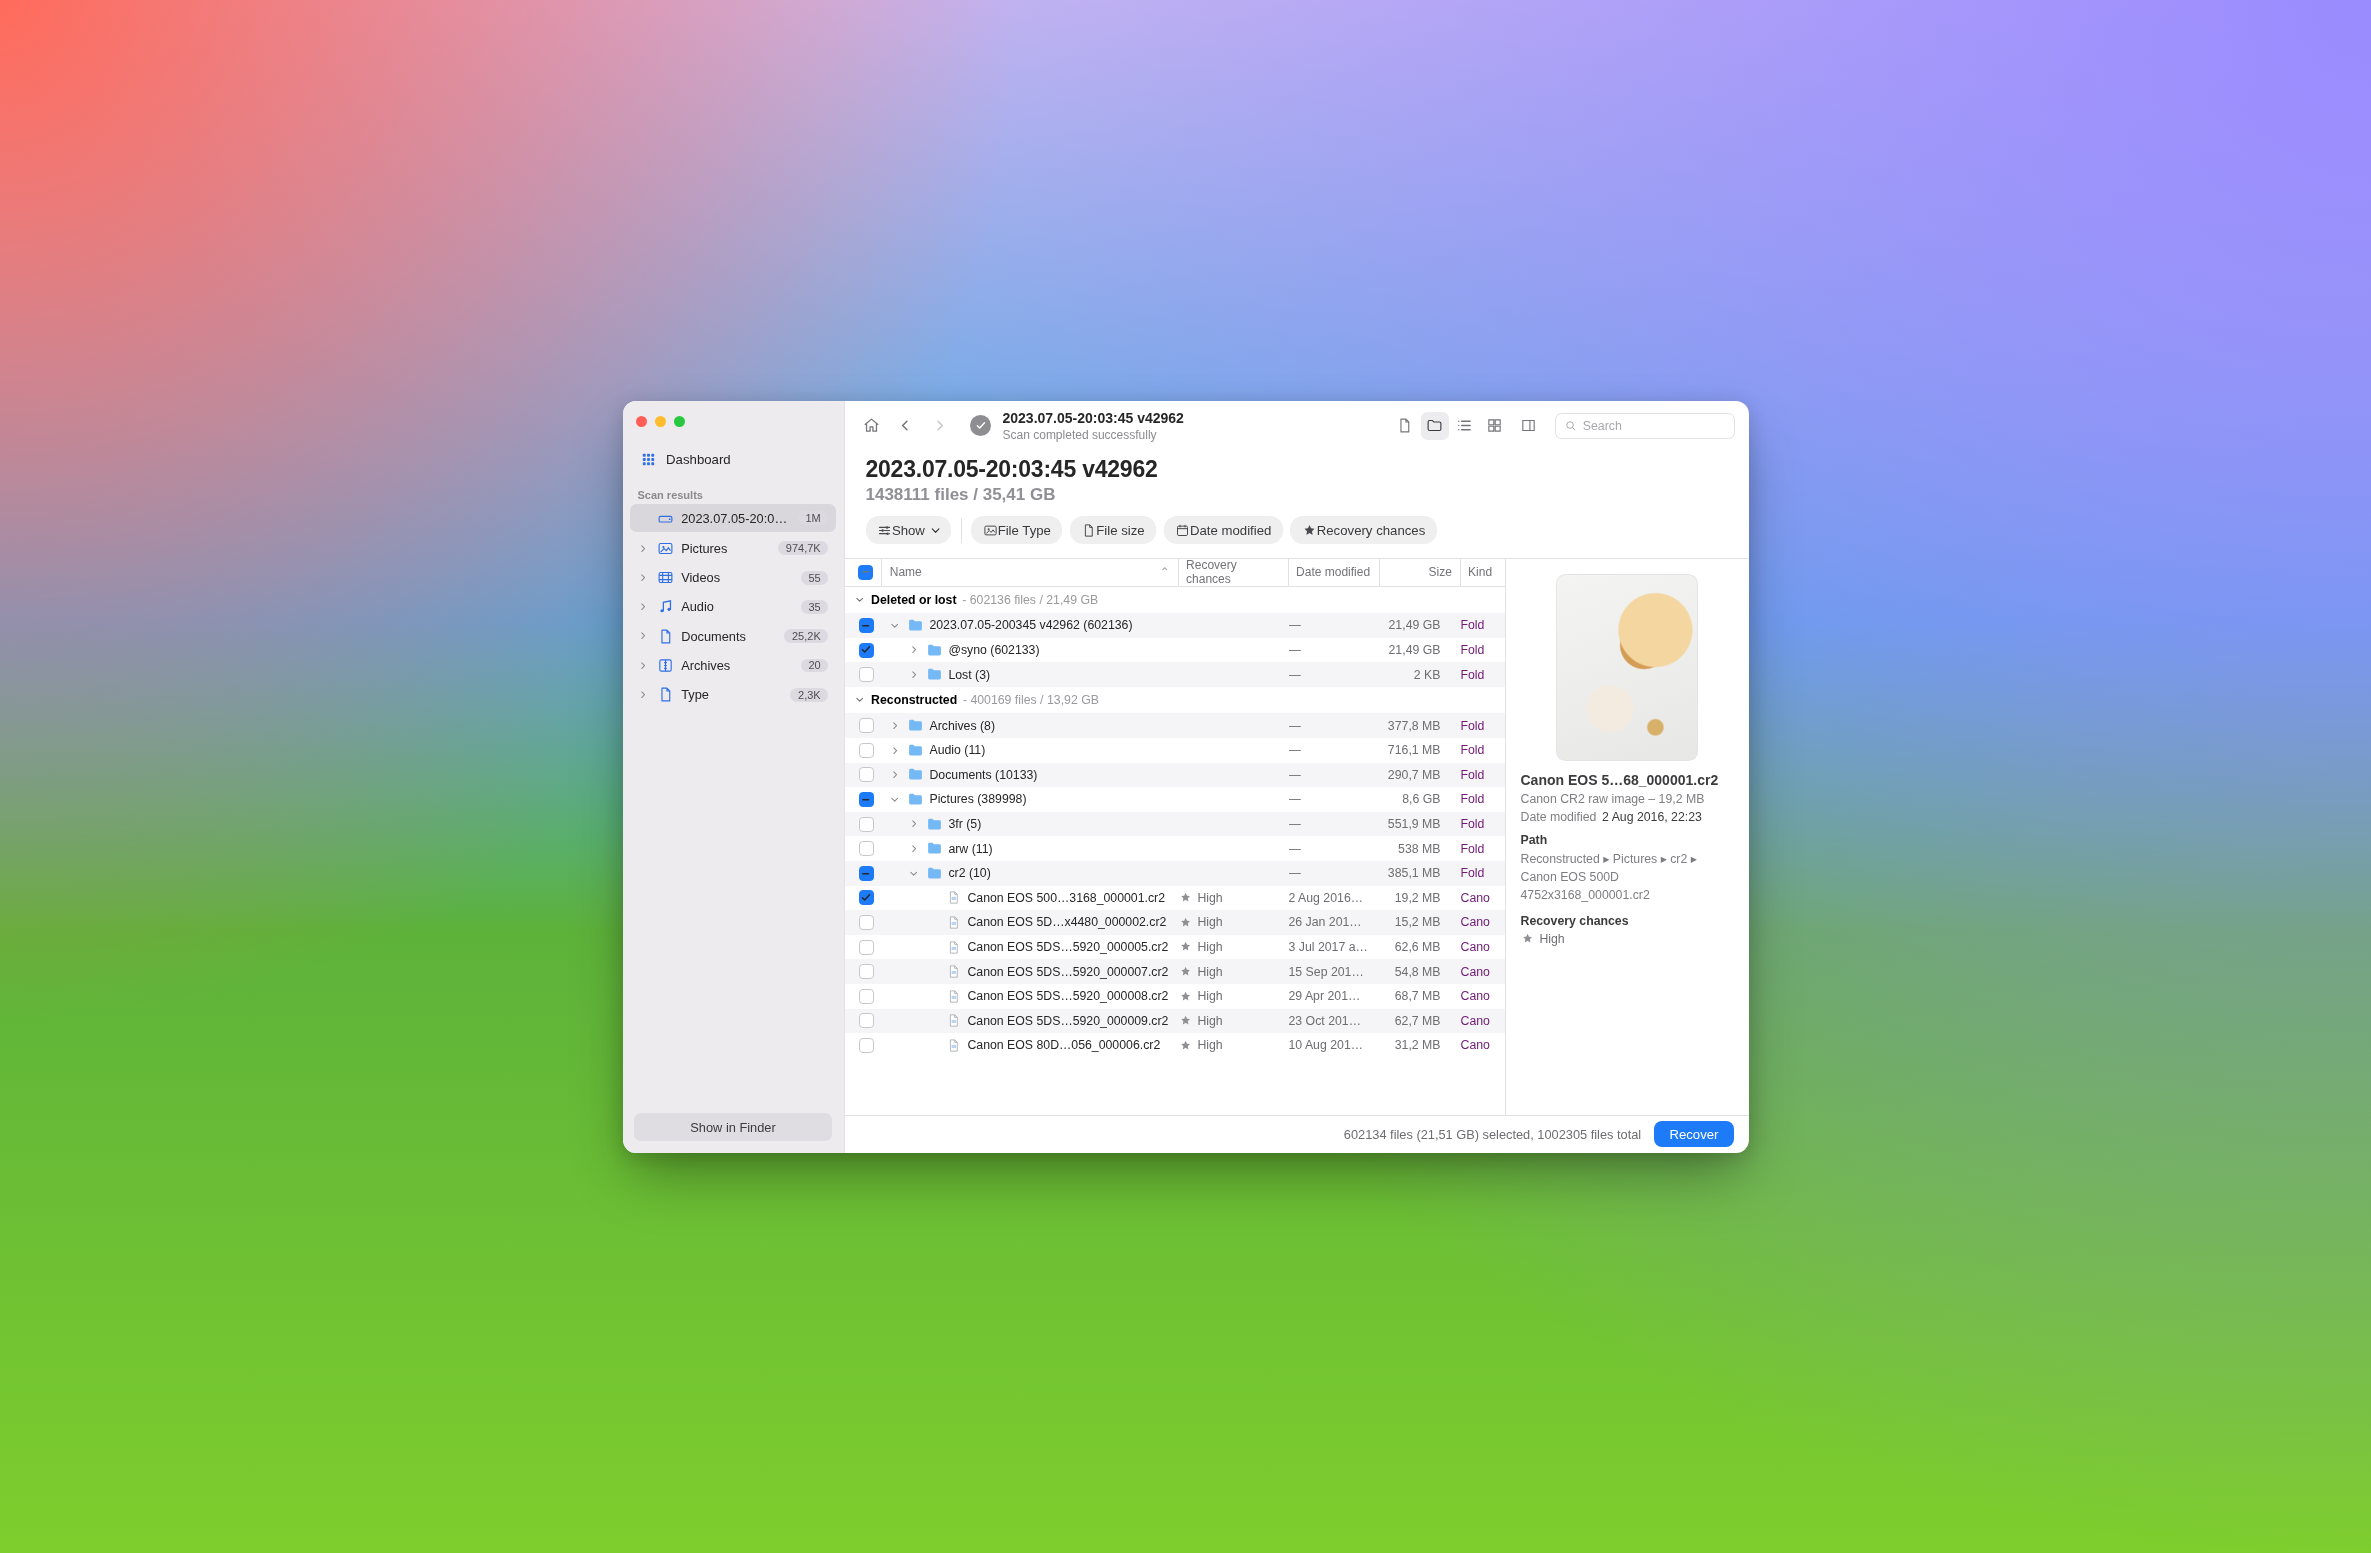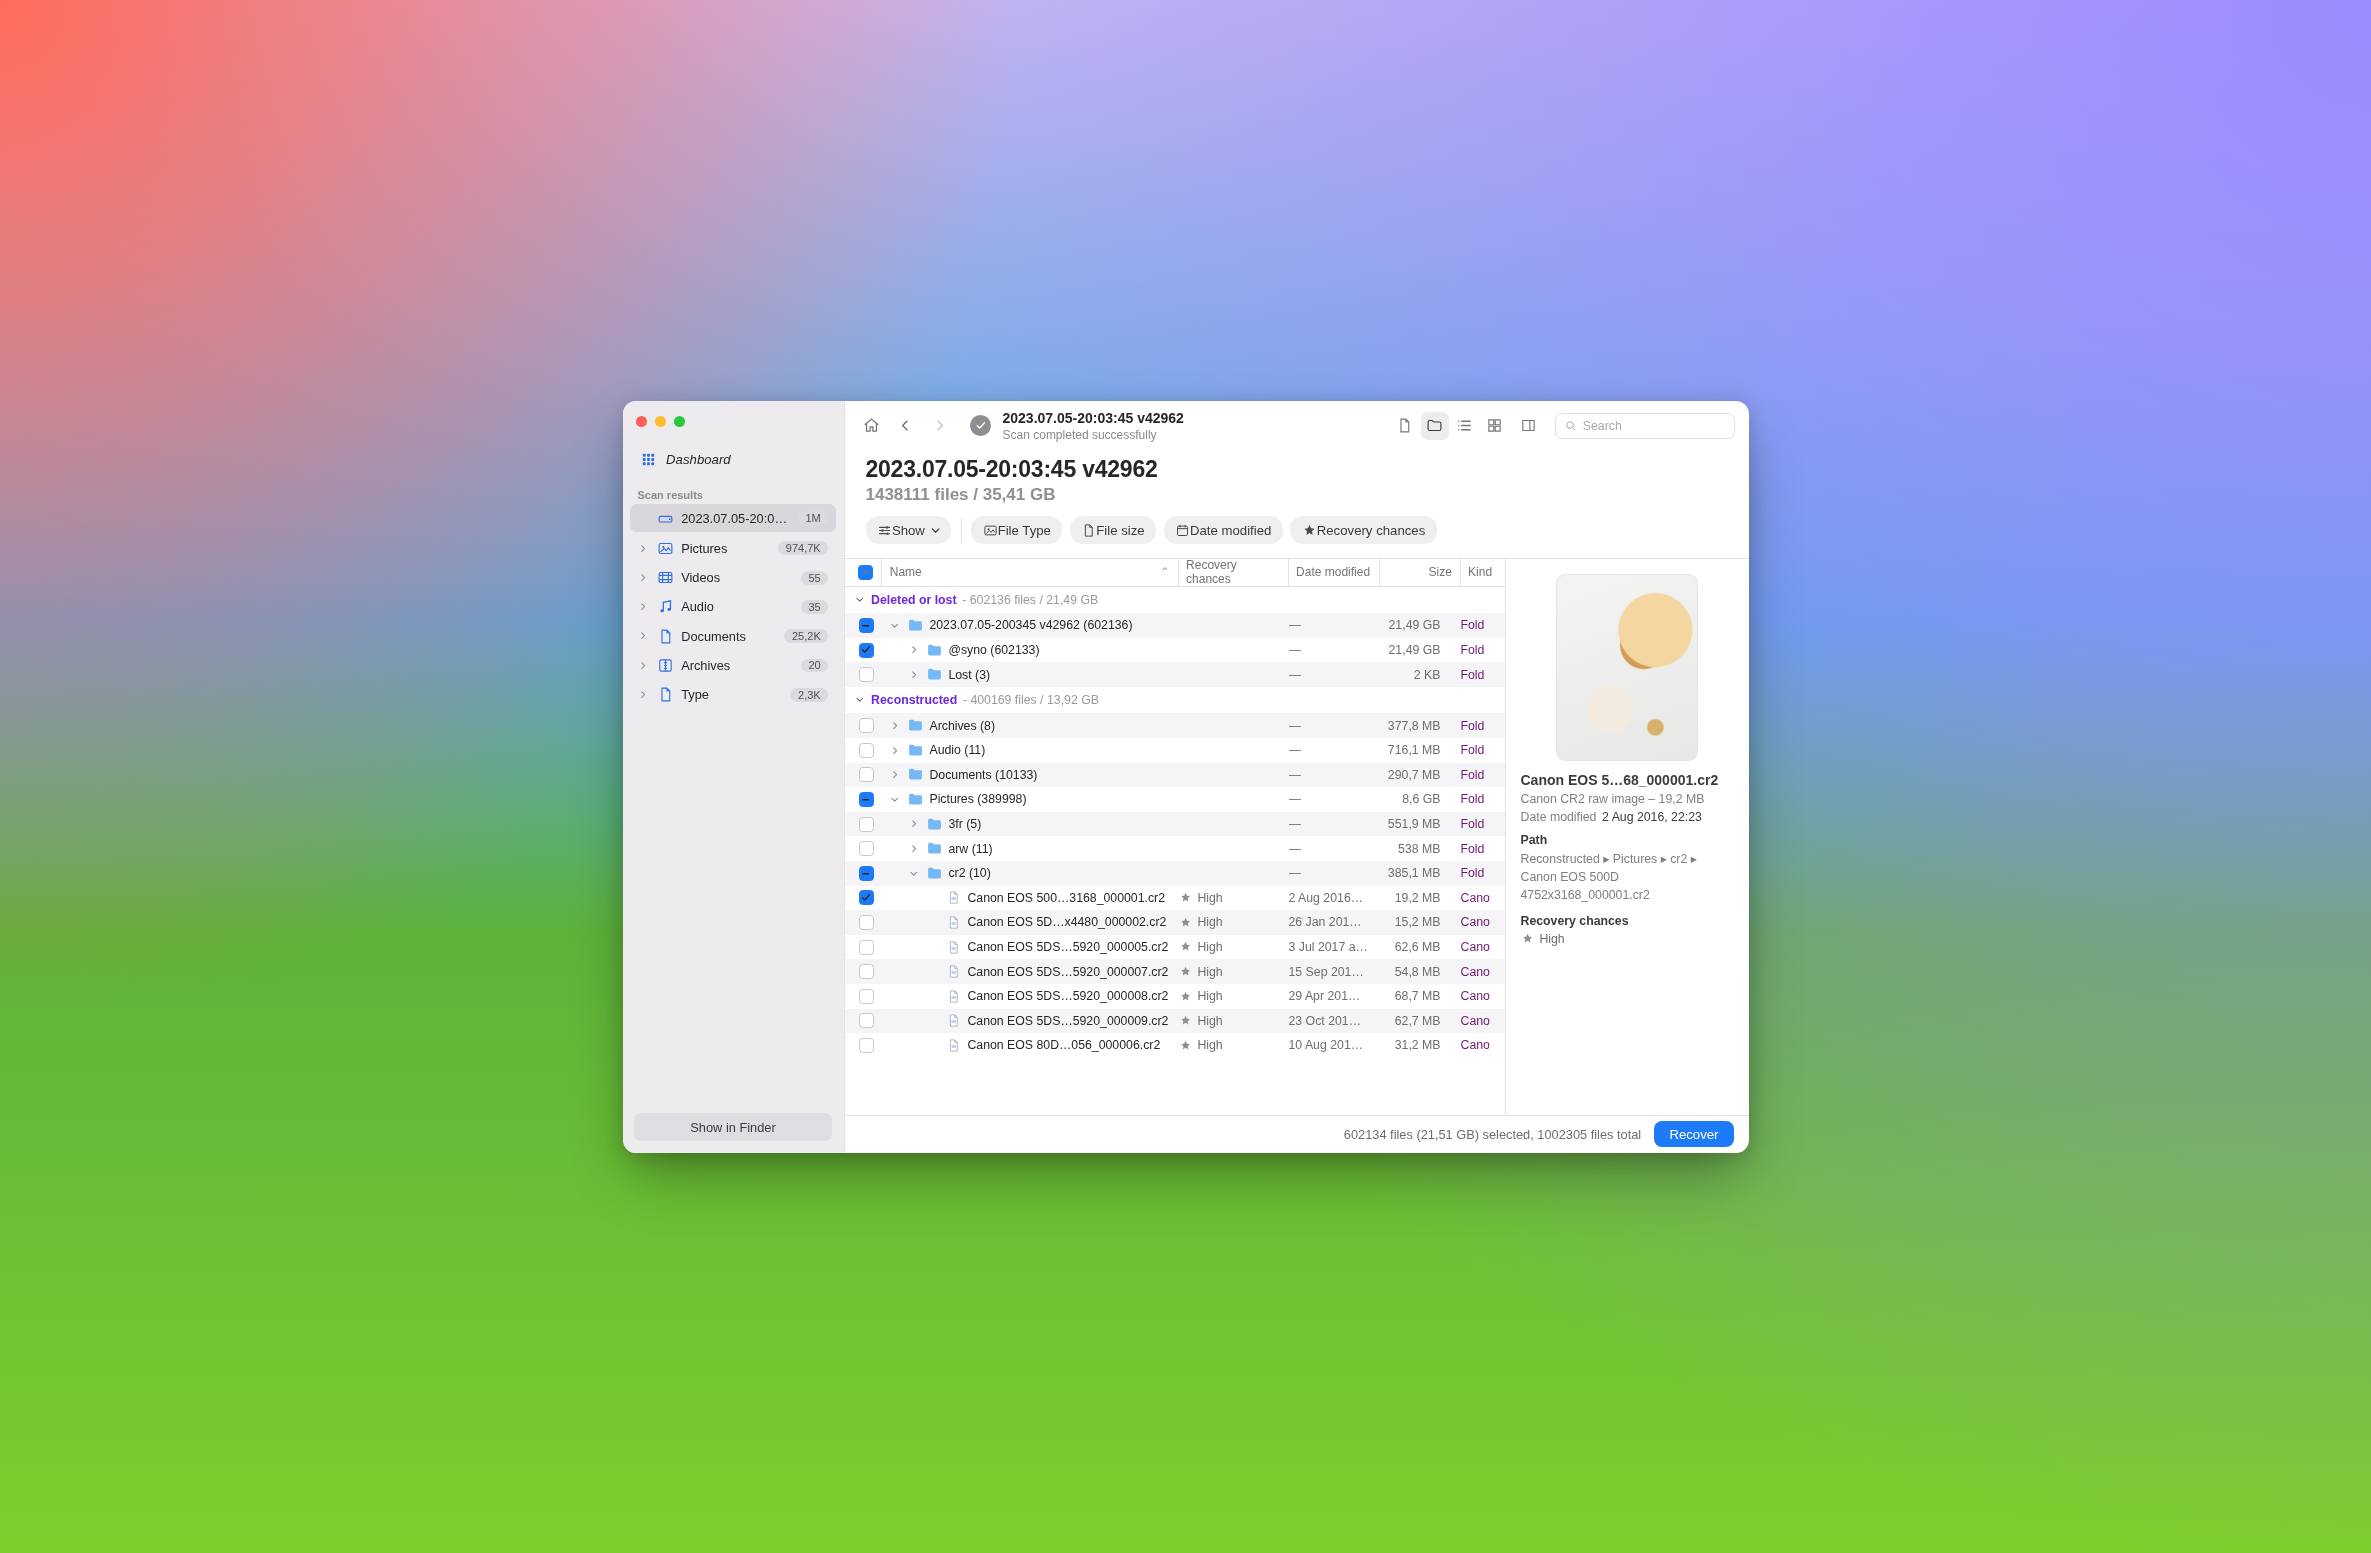--- a/index.html
+++ b/index.html
@@ -51,21 +51,21 @@
   .traffic{display:flex;gap:7.6px;padding:15px 13.2px 9.5px;}
   .traffic span{width:11.4px;height:11.4px;border-radius:50%;}
   .tr-red{background:#ff5f57;}
   .tr-yellow{background:#febc2e;}
   .tr-green{background:#28c840;}
   .side-item{
     display:flex;align-items:center;gap:9.5px;
     padding:6.6px 9.5px;border-radius:6.6px;margin:1.9px 7.6px;
     cursor:default;
   }
-  .side-item.top{margin-top:7.6px;font-style:italic;}
+  .side-item.top{margin-top:7.6px;}
   .side-item .icon{width:17px;height:17px;display:flex;align-items:center;justify-content:center;color:#2f6fe4;}
   .side-section-label{font-size:11px;color:var(--text-muted);padding:13.2px 15px 1.9px;font-weight:600;}
   .side-row{
     display:flex;align-items:center;gap:7.6px;
     padding:5.7px 7.6px 5.7px 5.7px;border-radius:6.6px;margin:0.9px 7.6px;
     font-size:12.8px;
   }
   .side-row.selected{background:var(--bg-side-sel);}
   .side-row .disclosure{width:13.2px;height:13.2px;display:flex;align-items:center;justify-content:center;color:#8b8b8f;}
   .side-row .ic{width:17px;height:17px;display:flex;align-items:center;justify-content:center;color:#2f6fe4;}
@@ -152,21 +152,21 @@
   }
   .ck.on{background:var(--blue);border-color:var(--blue);}
   .ck.mixed{background:var(--blue);border-color:var(--blue);}
   .ck svg{width:11.4px;height:11.4px;stroke:#fff;}
   .list-body{flex:1;overflow:hidden;}
   .section-row{
     display:flex;align-items:center;gap:5.7px;
     height:26.5px;font-size:12.3px;color:#6d6d72;
     padding-left:9.5px;
   }
-  .section-row .bold{color:#6d28d9;font-weight:600;}
+  .section-row .bold{color:#000000;font-weight:600;}
   .row{
     display:flex;align-items:center;height:24.6px;font-size:12.3px;
     padding-left:5.7px;
   }
   .row.alt{background:var(--row-alt);}
   .row .rc-ck{width:32px;display:flex;justify-content:center;}
   .row .rc-tree{display:flex;align-items:center;gap:5.7px;flex:1;min-width:0;padding-right:5.7px;}
   .row .indent{display:inline-block;}
   .row .disc{width:13.2px;height:13.2px;display:flex;align-items:center;justify-content:center;color:#8b8b8f;}
   .row .fic{width:17px;height:17px;display:flex;align-items:center;justify-content:center;}

